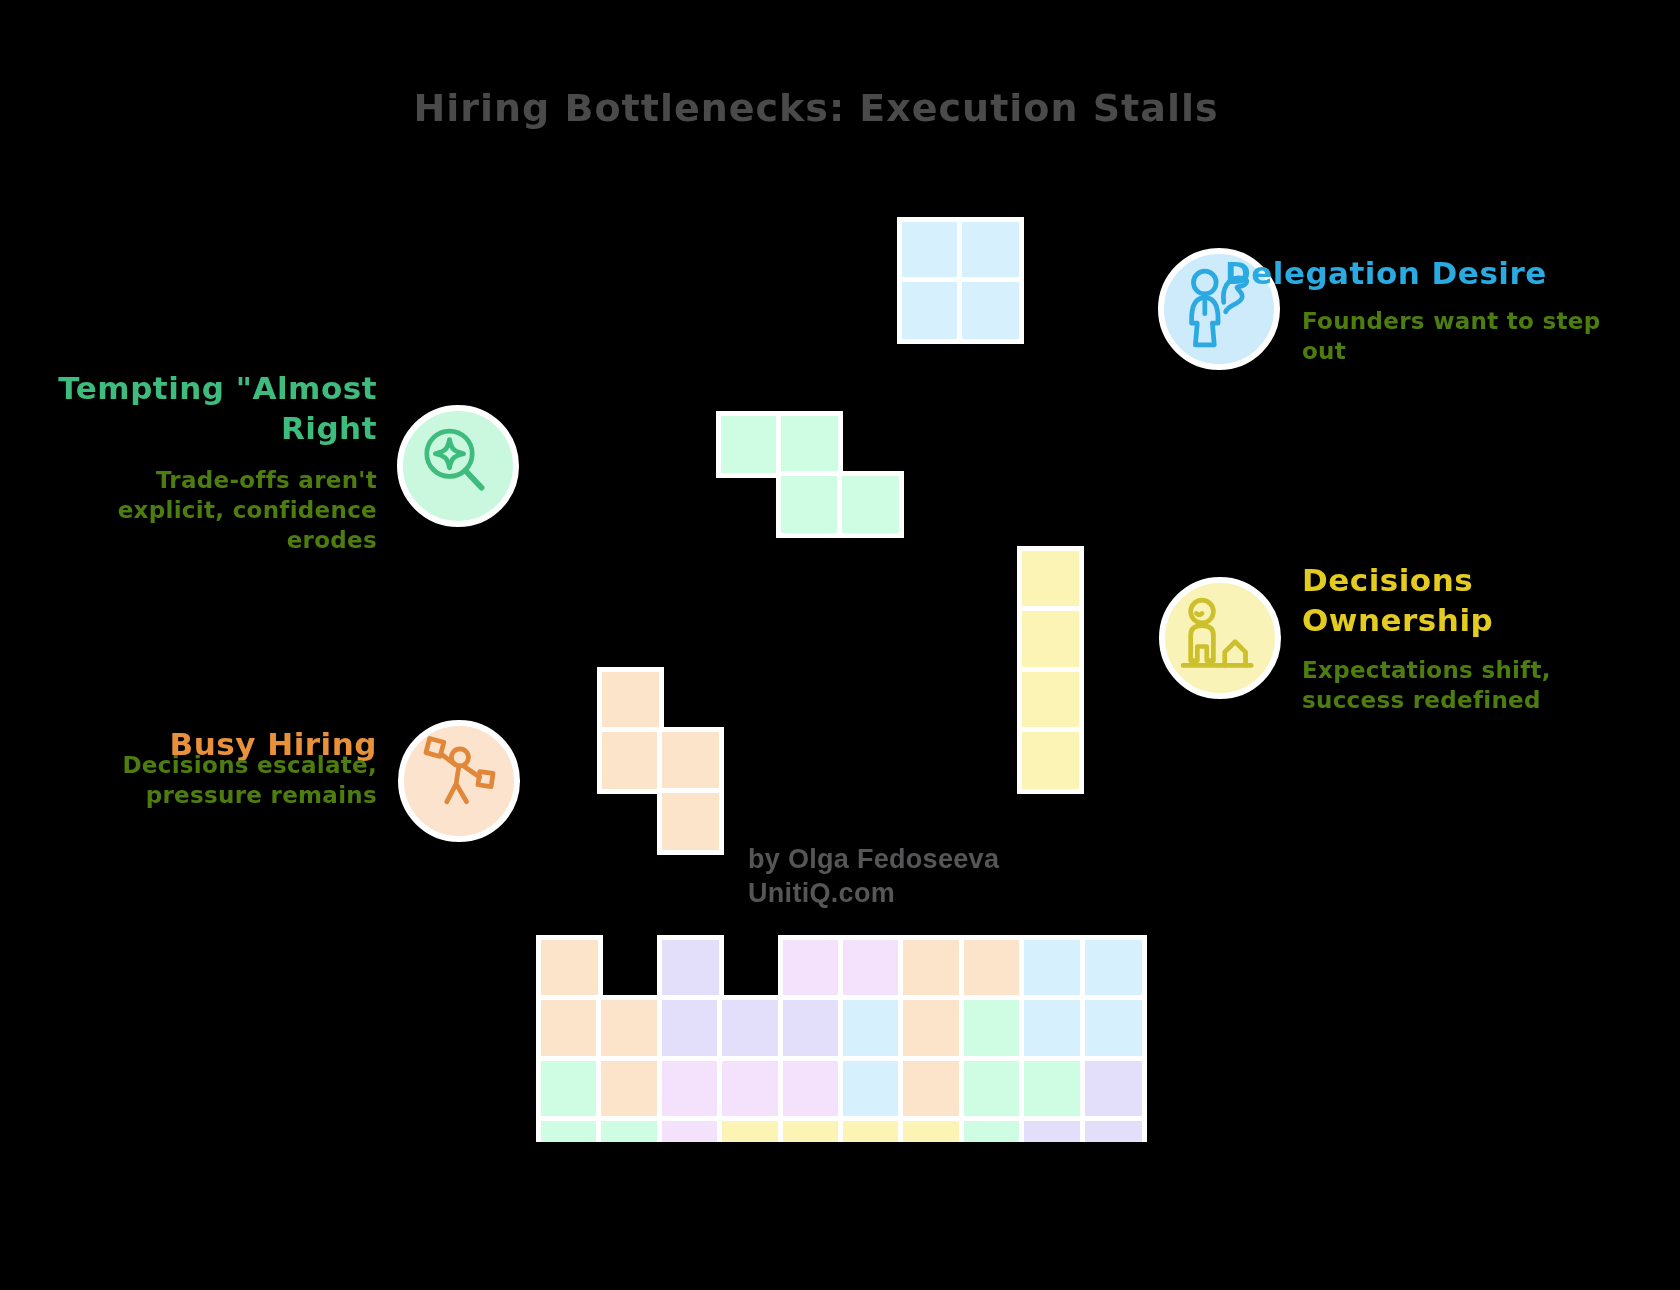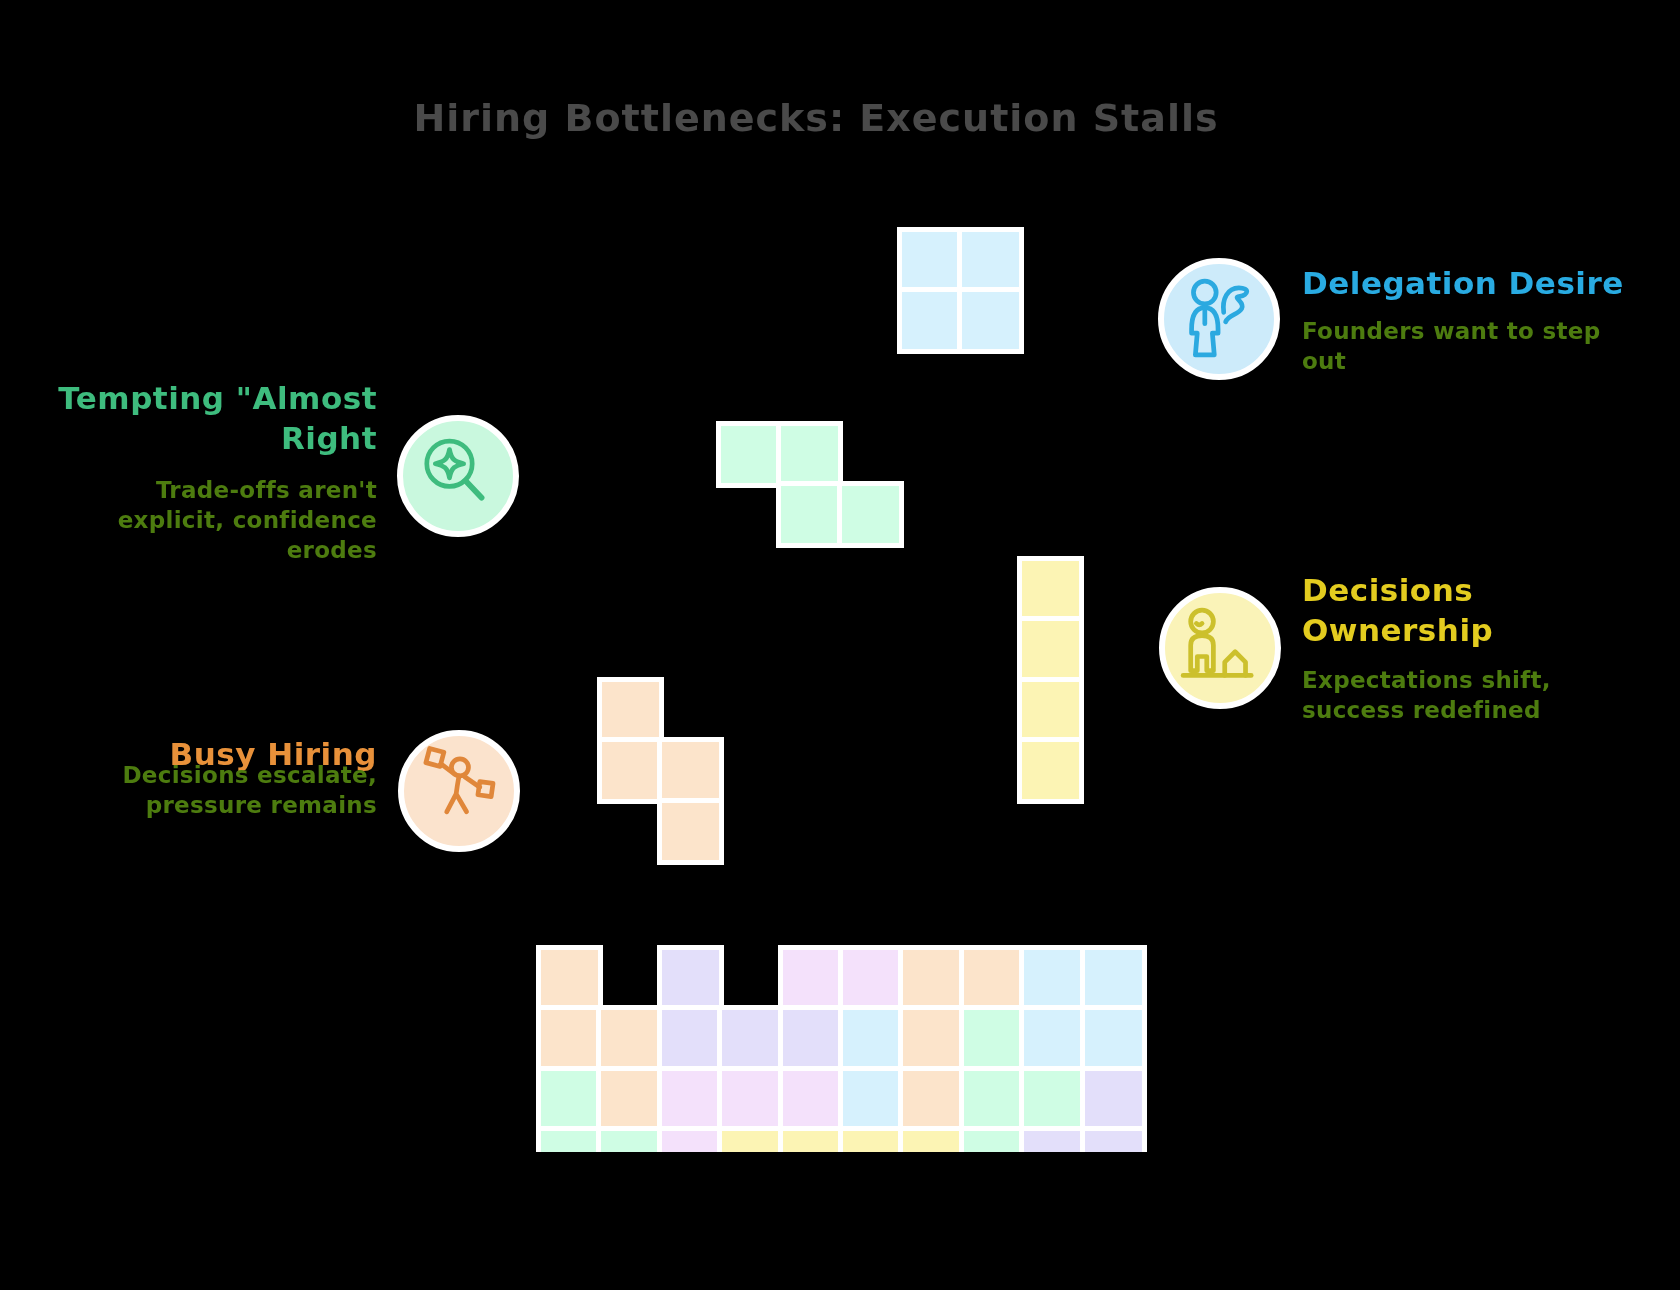--- a/index.html
+++ b/index.html
@@ -1,17 +1,17 @@
 <!DOCTYPE html>
 <html><head>
 <meta charset="utf-8">
 <style>
   html,body { margin:0; padding:0; background:#000; }
   .stage {
-    position:relative; width:1680px; height:1142px; margin:10px auto;
+    position:relative; width:1680px; height:1142px; margin:0 auto;
     background:#000; overflow:hidden;
     font-family:"DejaVu Sans", sans-serif;
   }
   .title {
     position:absolute; top:86px; left:0; width:1632px; text-align:center;
     font-size:38px; font-weight:bold; color:#4a4a4a; letter-spacing:1px;
   }
   
   .cell {
     position:absolute; width:57px; height:57px;
@@ -109,21 +109,21 @@
     </div>
 
   <div class="icon-circle c-blue" style="left:1158px; top:248px;">
     <svg viewBox="0 0 110 110" fill="none" stroke="#2ba9e0" stroke-width="5" stroke-linecap="round" stroke-linejoin="round">
       <circle cx="40" cy="27" r="12"></circle>
       <path d="M26 66 Q26 43 40 43 Q54 43 54 66 L54 70 L48 70 L50 93 L30 93 L32 70 L26 70 Z"></path>
       <path d="M40 43 L40 60"></path>
       <path d="M60 48 C58 34 64 22 76 22 C88 22 86 30 77 31 C68 32 83 37 79 44 C75 51 65 50 62 58"></path>
     </svg>
   </div>
-  <div class="txt heading alignL h-blue" style="left:1302px; top:253px;">Delegation Desire</div>
+  <div class="txt heading alignL h-blue" style="left:1225px; top:253px;">Delegation Desire</div>
   <div class="txt body-txt alignL" style="left:1302px; top:306px;">Founders want to step
 out</div>
 
   <div class="txt heading alignR h-green" style="right:1303px; top:368px; width:360px;">Tempting "Almost
 Right</div>
   <div class="txt body-txt alignR" style="right:1303px; top:465px; width:360px;">Trade-offs aren't
 explicit, confidence
 erodes</div>
   <div class="icon-circle c-green" style="left:397px; top:405px;">
     <svg viewBox="0 0 110 110" fill="none" stroke="#3ebc7e" stroke-width="5" stroke-linecap="round" stroke-linejoin="round">
@@ -154,14 +154,16 @@
     <svg viewBox="0 0 110 110" fill="none" stroke="#e0873a" stroke-width="5" stroke-linecap="round" stroke-linejoin="round">
       <circle cx="56" cy="30" r="9"></circle>
       <path d="M50 37 L37 27"></path>
       <path d="M24 10 l15 4 l-4 15 l-15 -4 Z"></path>
       <path d="M61 40 L77 51"></path>
       <path d="M77 45 l14 2 l-2 14 l-14 -2 Z"></path>
       <path d="M55 39 Q53 50 52 58 L42 77 M52 58 L63 77"></path>
     </svg>
   </div>
 
+  <div class="attribution">by Olga Fedoseeva
+UnitiQ.com</div>
 
 </div>
 
 </body></html>

